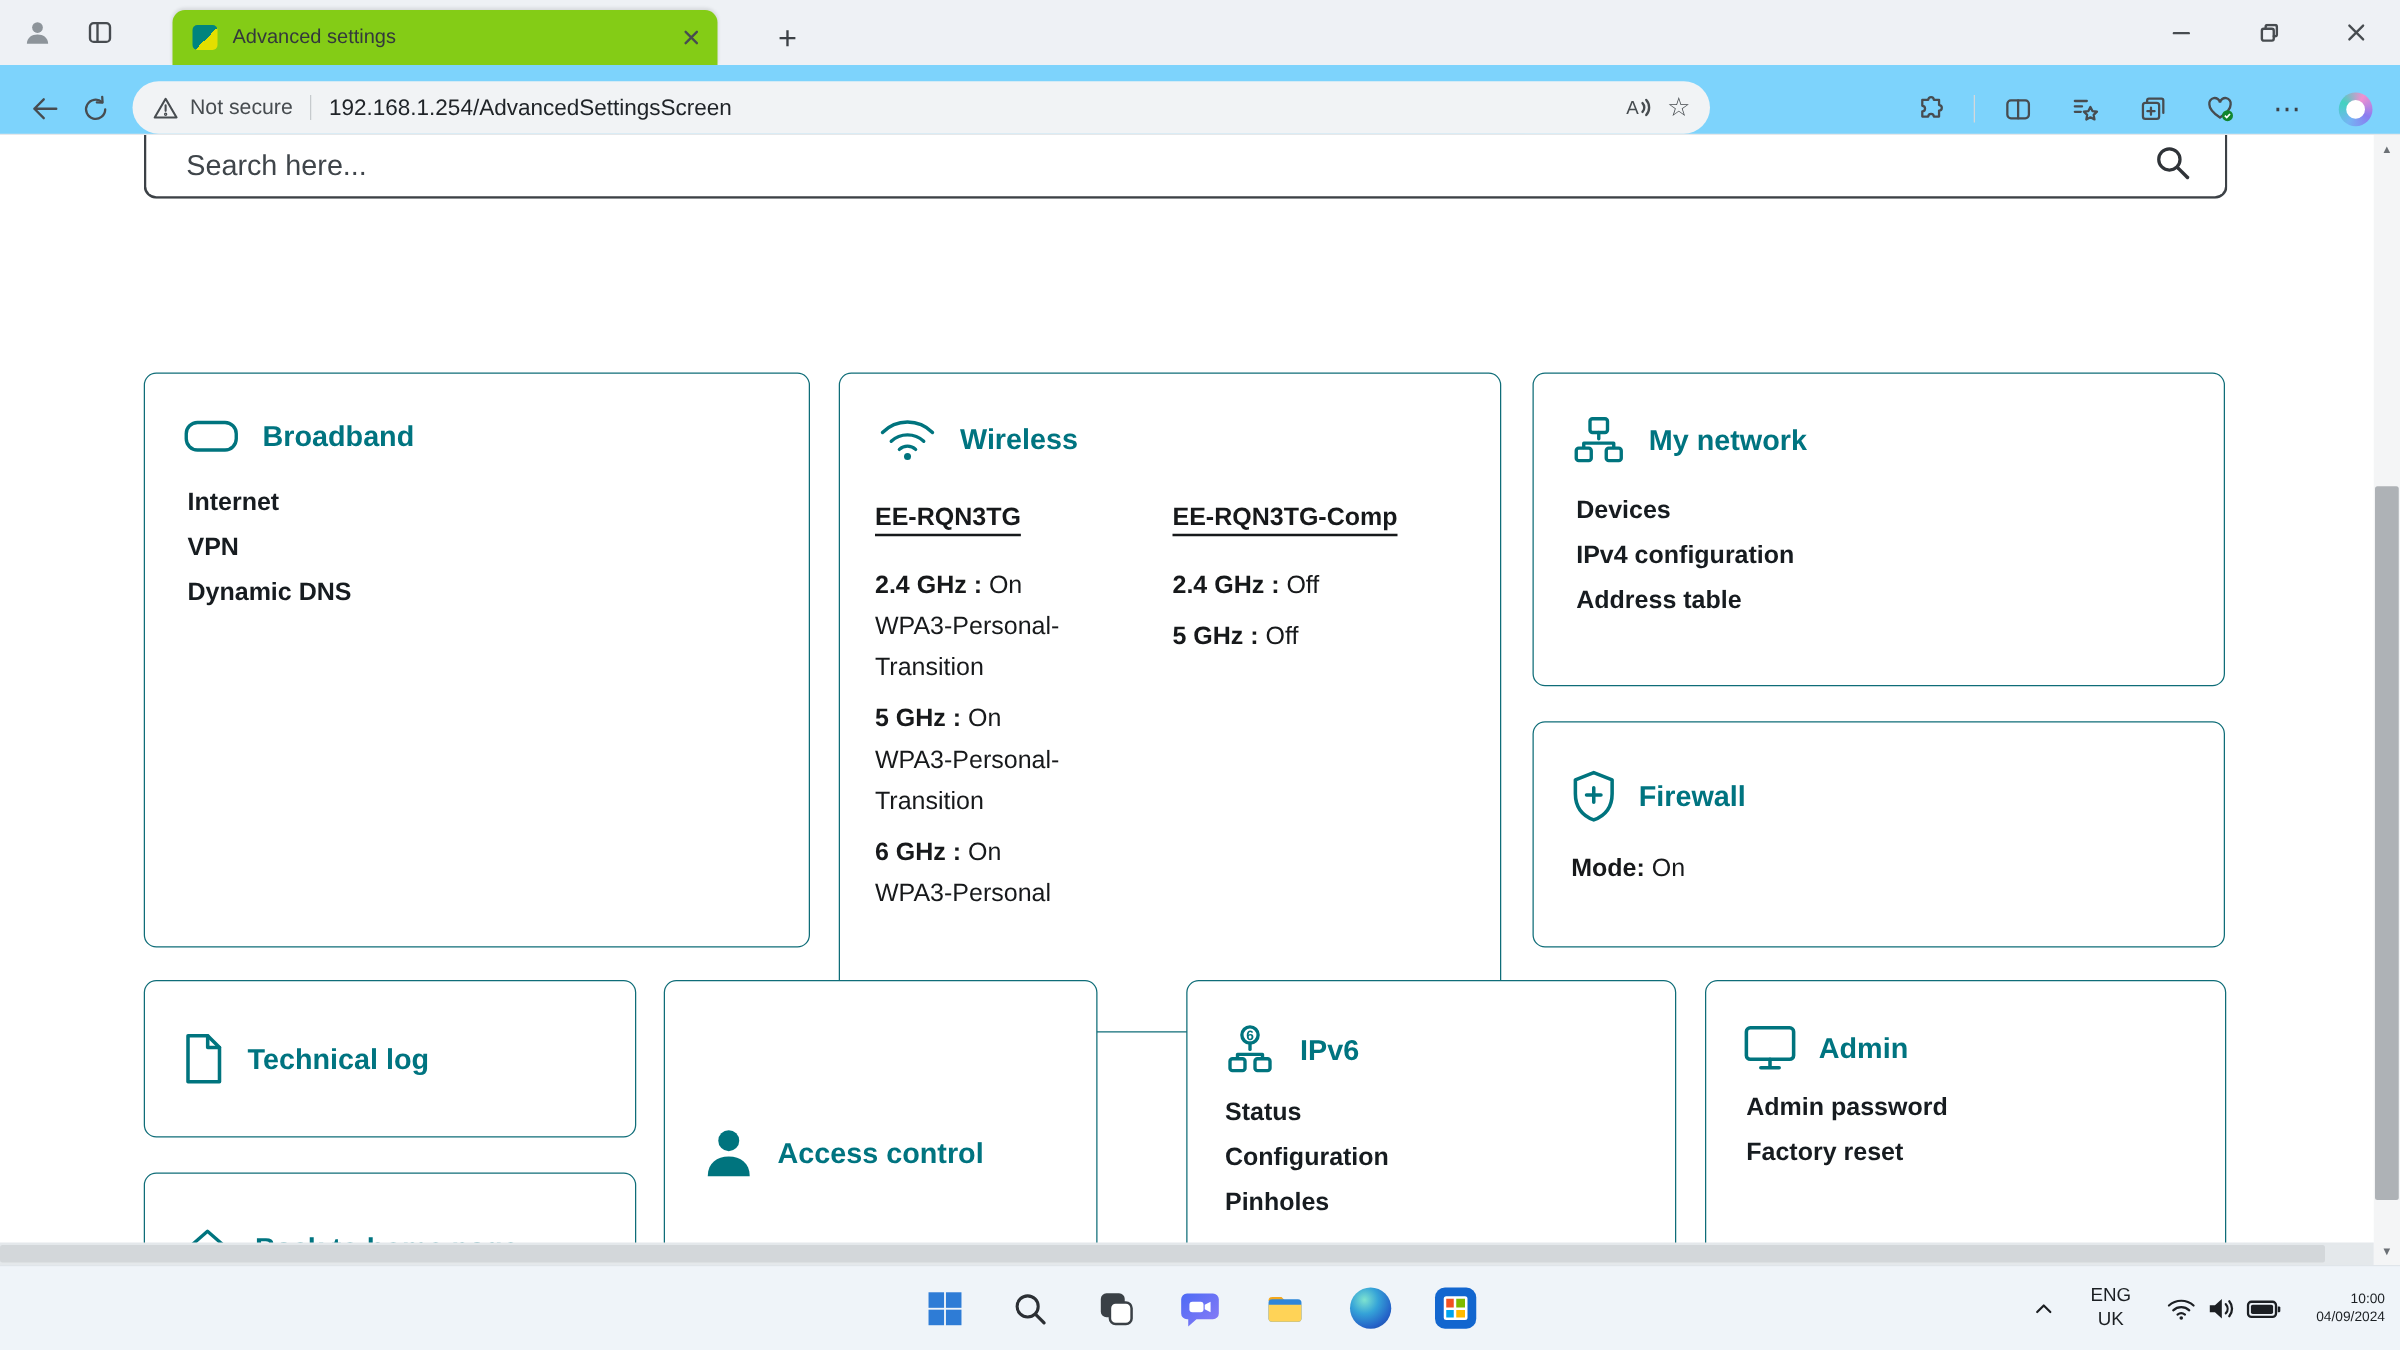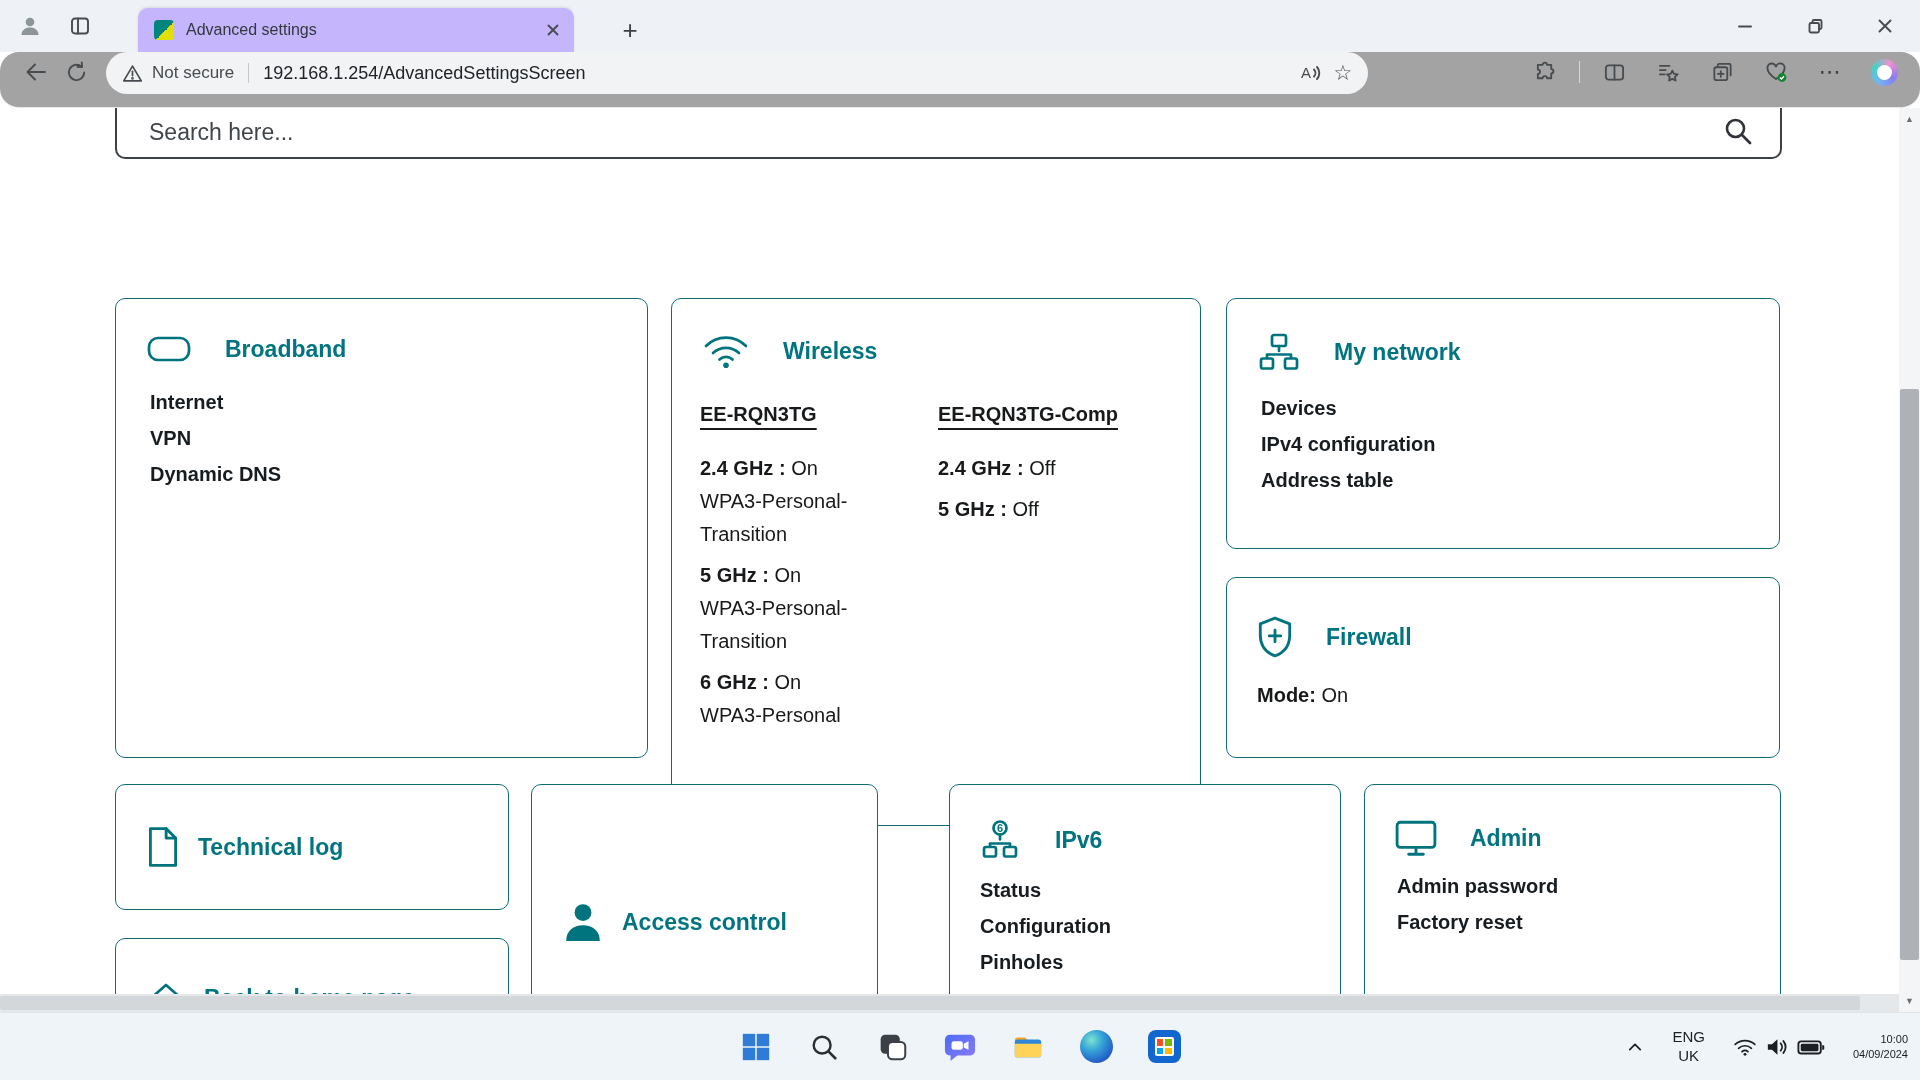--- a/index.html
+++ b/index.html
@@ -5,35 +5,35 @@
 <style>
   * { margin:0; padding:0; box-sizing:border-box; }
   html,body { width:1920px; height:1080px; overflow:hidden;
     font-family:"Liberation Sans","DejaVu Sans",sans-serif; }
   .screen { position:relative; width:1920px; height:1080px; background:#fff; }
 
   
   .tabstrip { position:absolute; left:0; top:0; width:100%; height:52px; background:#eef1f5; }
   .ts-controls { position:absolute; left:12px; top:8px; display:flex; gap:14px; align-items:center; }
   .icon-btn { width:36px; height:36px; border-radius:8px; display:flex; align-items:center; justify-content:center; cursor:pointer; }
-  .tab { position:absolute; left:138px; top:8px; width:436px; height:44px; background:#c4b5fd;
+  .tab { position:absolute; left:138px; top:8px; width:436px; height:44px; background:#84cc16;
     border-radius:10px 10px 0 0; display:flex; align-items:center; padding:0 8px 0 16px;
     box-shadow:0 -1px 3px rgba(0,0,0,.10); }
   .favicon { width:20px; height:20px; border-radius:4px; flex:0 0 20px;
     background:linear-gradient(135deg,#00847e 0 55%, #e3df00 55% 100%); }
   .tab-title { flex:1; margin-left:12px; font-size:16px; color:#33383c; white-space:nowrap; overflow:hidden; text-overflow:ellipsis; }
   .tab-close { width:26px; height:26px; border-radius:6px; display:flex; align-items:center; justify-content:center; }
   .newtab { position:absolute; left:612px; top:12px; width:36px; height:36px; border-radius:8px;
     display:flex; align-items:center; justify-content:center; font-size:26px; color:#3c4146; cursor:pointer; }
   .win-controls { position:absolute; right:0; top:0; height:52px; display:flex; }
   .win-btn { width:70px; height:52px; display:flex; align-items:center; justify-content:center; cursor:pointer; }
 
   
-  .toolbar { position:absolute; top:52px; left:0; width:100%; height:56px; background:#a3a3a3;
-    border-bottom:1px solid #e6e8ea; display:flex; align-items:flex-start; padding:0 16px 0 16px;border-radius:19px; }
+  .toolbar { position:absolute; top:52px; left:0; width:100%; height:56px; background:#7dd3fc;
+    border-bottom:1px solid #e6e8ea; display:flex; align-items:flex-end; padding:0 16px 0 16px; }
   .nav-btn { width:40px; height:40px; border-radius:8px; display:flex; align-items:center; justify-content:center; cursor:pointer; }
   .addr { height:42px; border-radius:21px; background:#f1f3f5; width:1262px; margin-left:10px;
     display:flex; align-items:center; padding:0 8px 0 16px; cursor:text; }
   .addr .sec-label { font-size:17px; color:#474c50; margin-left:9px; white-space:nowrap; }
   .addr .sep { width:1px; height:20px; background:#c6cacd; margin:0 14px; }
   .addr .url { font-size:18px; color:#202428; white-space:nowrap; }
   .addr .spacer { flex:1; }
   .pill-btn { width:34px; height:34px; border-radius:8px; display:flex; align-items:center; justify-content:center; cursor:pointer; }
   .star-glyph { font-size:21px; color:#474c50; }
   .tb-right { margin-left:auto; display:flex; align-items:center; gap:14px; }
@@ -49,21 +49,21 @@
   
   .page { position:absolute; top:108px; left:0; width:1899px; height:886px; background:#fff; }
   .searchbar { position:absolute; left:115px; top:0; width:1667px; height:51px;
     border:2px solid #3c4146; border-top:none; border-radius:0 0 10px 10px;
     display:flex; align-items:center; padding:0 26px 0 32px; }
   .searchbar input { flex:1; border:none; outline:none; font-size:23px; color:#2e3338;
     font-family:"Liberation Sans","DejaVu Sans",sans-serif; background:transparent; }
   .searchbar input::placeholder { color:#3f454a; opacity:1; }
 
   .card { position:absolute; background:#fff; border:1.5px solid #0f6d78; border-radius:10px; }
-  .card-head { display:flex; align-items:center; gap:33px; padding:34px 0 0 30px; cursor:pointer; }
+  .card-head { display:flex; align-items:center; gap:18px; padding:34px 0 0 30px; cursor:pointer; }
   .card-title { font-size:23px; font-weight:bold; color:#007480; white-space:nowrap; }
   .links { margin:26px 0 0 34px; display:flex; flex-direction:column; gap:13px; }
   .link { font-size:20px; font-weight:600; color:#171c20; width:max-content; cursor:pointer; }
   svg.ticon * { stroke:#00747e; fill:none; stroke-width:2.7; stroke-linecap:round; stroke-linejoin:round; }
   svg.ticon .fillt { fill:#00747e; stroke:none; }
   svg.ticon text { stroke:none; fill:#00747e; font-weight:bold; }
 
   #card-broadband { left:115px; top:190px; width:533px; height:460px; }
   #card-wireless  { left:671px; top:190px; width:530px; height:528px; }
   #card-mynetwork { left:1226px; top:190px; width:554px; height:251px; }

